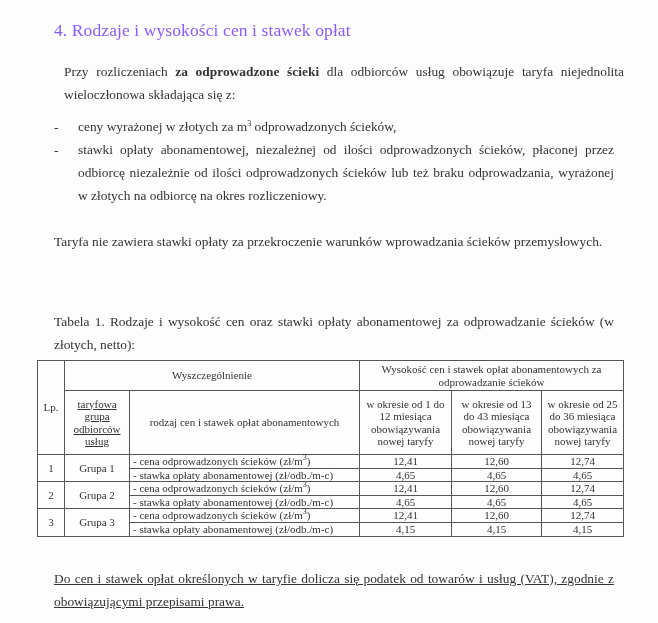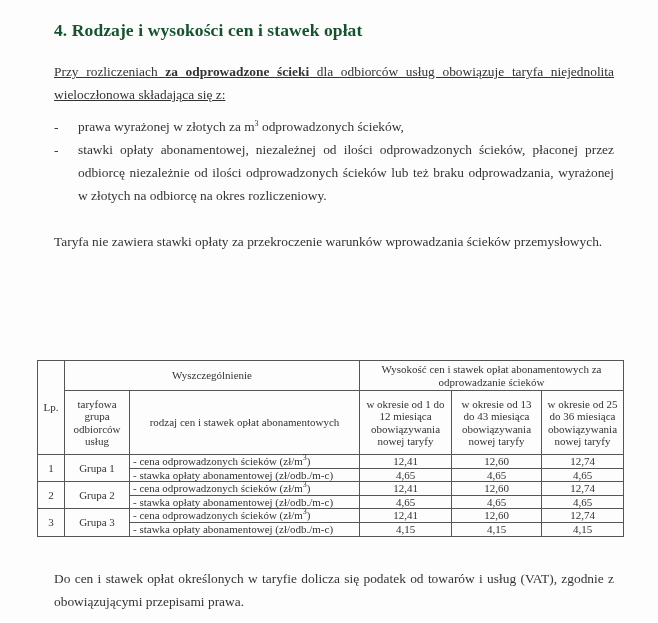--- a/index.html
+++ b/index.html
@@ -6,78 +6,79 @@
   body {
     width: 658px; height: 623px; overflow: hidden;
     background: #fdfdfd;
     font-family: "Liberation Serif", "DejaVu Serif", serif;
     color: #2b2b2b;
     position: relative;
   }
   .page { position: absolute; left: 0; top: 0; width: 658px; height: 623px; }
   h1 {
     position: absolute; left: 54px; top: 20px; margin: 0;
-    font-size: 17.5px; font-weight: bold; color: #14532d;
+    font-size: 17.5px; font-weight: normal; color: #8b5cf6;
     letter-spacing: 0.1px;
   }
   .p {
     position: absolute; margin: 0; font-size: 13.4px; line-height: 23px;
     color: #333;
   }
   .justify { text-align: justify; text-align-last: left; }
-  .intro { left: 54px; top: 60px; width: 560px; text-decoration: underline; }
+  .intro { left: 64px; top: 60px; width: 560px; }
   .bullets { position: absolute; left: 54px; top: 115px; width: 560px; margin: 0; padding: 0; list-style: none; }
   .bullets li { position: relative; padding-left: 24px; font-size: 13.4px; line-height: 23px; color: #333; }
   .bullets li .dash { position: absolute; left: 0; top: 0; }
   .p-taryfa { left: 54px; top: 218px; width: 560px; margin-top: 12px; }
   .p-zwiazku { left: 54px; top: 251px; width: 560px; }
   .p-tabela { left: 54px; top: 310px; width: 560px; }
-  .p-vat { left: 54px; top: 567px; width: 560px; font-size: 13.4px; }
+  .p-vat { left: 54px; top: 567px; width: 560px; font-size: 13.4px; text-decoration: underline; }
   sup { font-size: 8px; vertical-align: super; line-height: 0; }
   table.tariff {
     position: absolute; left: 37px; top: 360px;
     border-collapse: collapse; font-size: 11px; color: #333;
   }
   table.tariff td, table.tariff th {
     border: 1px solid #555; padding: 0 3px; text-align: center;
     font-weight: normal; vertical-align: middle; line-height: 12.5px;
   }
   table.tariff td.desc { text-align: left; padding-left: 3px; white-space: nowrap; margin-left: 36px; }
   .c-lp { width: 20px; }
-  .c-grp { width: 58px; }
+  .c-grp { width: 58px; text-decoration: underline; }
   .c-desc { width: 223px; margin-top: 40px; }
   .c-v1 { width: 85px; }
   .c-v2 { width: 83px; }
   .c-v3 { width: 75px; }
   tr.h1 { height: 30px; }
   tr.h2 { height: 64px; }
   tr.r { height: 13.6px; }
   tr.r td { line-height: 12.5px; }
 </style>
 </head>
 <body>
 
 <div class="page">
 
   <h1>4.  Rodzaje i wysokości cen i stawek opłat</h1>
 
   <p class="p justify intro"><span>Przy rozliczeniach </span><b>za odprowadzone ścieki</b><span> dla odbiorców usług obowiązuje taryfa niejednolita wieloczłonowa składająca się z:</span></p>
 
   <ul class="bullets">
     <li>
-      <span class="dash">-</span><span>prawa wyrażonej w złotych za m</span><sup>3</sup><span> odprowadzonych ścieków,</span>
+      <span class="dash">-</span><span>ceny wyrażonej w złotych za m</span><sup>3</sup><span> odprowadzonych ścieków,</span>
     </li>
     <li class="justify">
       <span class="dash">-</span><span>stawki opłaty abonamentowej, niezależnej od ilości odprowadzonych ścieków, płaconej przez odbiorcę niezależnie od ilości odprowadzonych ścieków lub też braku odprowadzania, wyrażonej w złotych na odbiorcę na okres rozliczeniowy.</span>
     </li>
   </ul>
 
   <p class="p p-taryfa">Taryfa nie zawiera stawki opłaty za przekroczenie warunków wprowadzania ścieków przemysłowych.</p>
 
 
+  <p class="p justify p-tabela">Tabela 1. Rodzaje i wysokość cen oraz stawki opłaty abonamentowej za odprowadzanie ścieków (w złotych, netto):</p>
 
   <table class="tariff">
     <tbody>
         <tr class="h1">
       <th class="c-lp" rowspan="2">Lp.</th>
       <th colspan="2">Wyszczególnienie</th>
       <th colspan="3">Wysokość cen i stawek opłat abonamentowych za odprowadzanie ścieków</th>
     </tr>
     <tr class="h2">
       <th class="c-grp">taryfowa grupa odbiorców usług</th>

